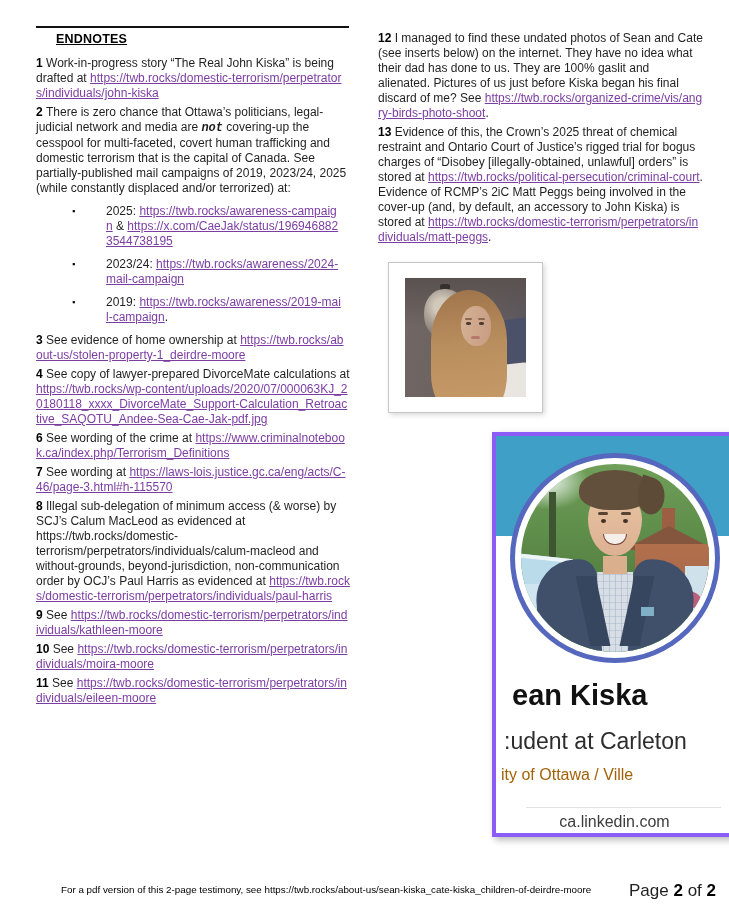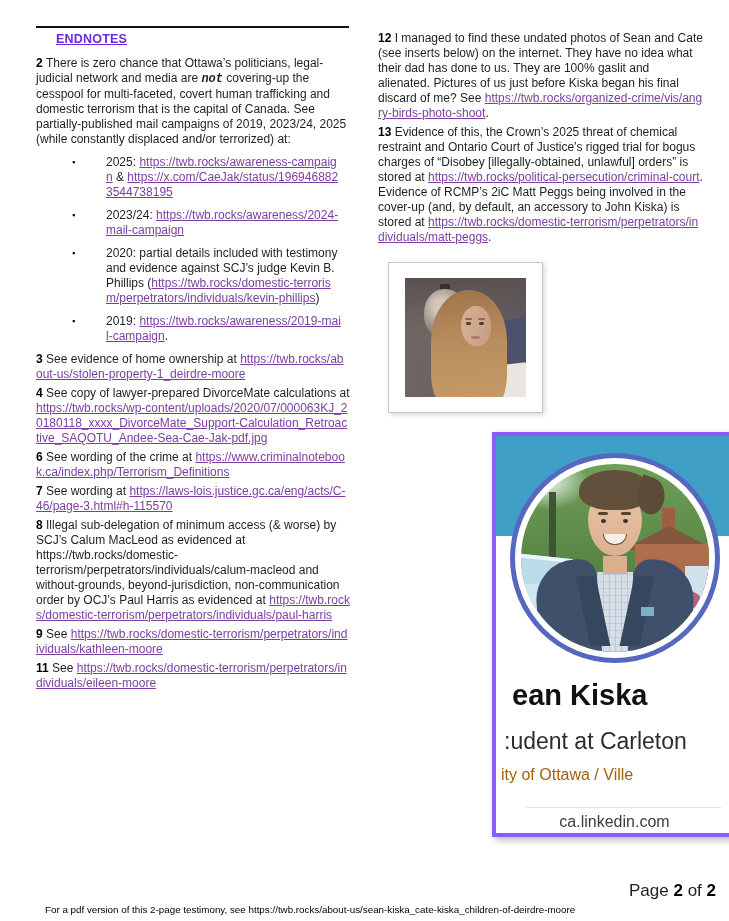--- a/index.html
+++ b/index.html
@@ -12,21 +12,21 @@
   .page{
     position:relative;width:729px;height:921px;background:#ffffff;overflow:hidden;
     font-family:"Liberation Sans",sans-serif;color:var(--text);
   }
   
   .col-left{position:absolute;left:36px;top:20px;width:314px;}
   .col-right{position:absolute;left:378px;top:31px;width:326px;}
   .sep-line{width:313px;height:2px;background:#111;margin:6px 0 4px 0;}
   .endnotes-heading{
     font-size:12.5px;font-weight:bold;text-decoration:underline;
-    margin:2px 0 10px 0;letter-spacing:.2px;color:#6d28d9;padding-left:20px;
+    margin:2px 0 10px 0;letter-spacing:.2px;color:#000000;padding-left:20px;
   }
   .note{font-size:12px;line-height:15px;margin:0 0 4px 0;overflow-wrap:anywhere;}
   .note b.nnum{font-weight:bold;color:#000;}
   .s-p{color:var(--text);}
   .s-bi{font-weight:bold;font-style:italic;color:var(--text);font-family:Liberation Mono, monospace;}
   .s-l{color:var(--link);text-decoration:underline;word-break:break-all;cursor:pointer;}
   ul.blist{margin:0;padding:0 0 0 62px;list-style:none;}
   ul.blist li{position:relative;margin:8px;}
   ul.blist li::before{content:"▪";position:absolute;left:-34px;top:0;font-size:9px;color:#000;}
   
@@ -100,45 +100,46 @@
   .av-eye.r{left:50%;margin-left:8px;top:55px;}
   .av-smile{left:50%;transform:translateX(-50%);top:70px;width:24px;height:11px;
     background:#f4efe9;border:1.5px solid #7c4a3a;border-top:none;border-radius:0 0 24px 24px;box-sizing:border-box;}
   .li-name{position:absolute;left:16px;top:243px;font-size:29px;font-weight:700;color:#111;white-space:nowrap;}
   .li-headline{position:absolute;left:8px;top:292px;font-size:23px;color:#2d2d2d;white-space:nowrap;}
   .li-subline{position:absolute;left:5px;top:330px;font-size:16px;color:#a16207;white-space:nowrap;width:236px;overflow:hidden;}
   .li-divider{position:absolute;left:30px;right:12px;top:371px;height:1px;background:#e2e2e2;}
   .li-site{position:absolute;left:0;right:0;top:377px;text-align:center;font-size:16px;color:#3c3c3c;}
   
   .footer{position:absolute;left:0;top:881px;width:729px;font-size:9.8px;color:#000;}
-  .footer-note{position:absolute;left:45px;top:3px;white-space:nowrap;margin-top:20px;}
+  .footer-note{position:absolute;left:61px;top:3px;white-space:nowrap;}
   .footer-page{position:absolute;left:629px;top:0;font-size:17px;white-space:nowrap;}
   .footer-page .s-b{font-weight:bold;}
 </style>
 </head>
 <body>
 
 <div class="page">
 
   <div class="col-left">
     <div class="sep-line"></div>
     <div class="endnotes-heading">ENDNOTES</div>
     <div id="left-notes">
+        <div class="note"><b class="nnum">1 </b><span class="s-p">Work-in-progress story “The Real John Kiska” is being drafted at </span><a class="s-l">https://twb.rocks/domestic-terrorism/perpetrators/individuals/john-kiska</a></div>
         <div class="note"><b class="nnum">2 </b><span class="s-p">There is zero chance that Ottawa’s politicians, legal-judicial network and media are </span><span class="s-bi">not</span><span class="s-p"> covering-up the cesspool for multi-faceted, covert human trafficking and domestic terrorism that is the capital of Canada. See partially-published mail campaigns of 2019, 2023/24, 2025 (while constantly displaced and/or terrorized) at:</span><ul class="blist">
             <li><span class="s-p">2025: </span><a class="s-l">https://twb.rocks/awareness-campaign</a><span class="s-p"> &amp; </span><a class="s-l">https://x.com/CaeJak/status/1969468823544738195</a></li>
             <li><span class="s-p">2023/24: </span><a class="s-l">https://twb.rocks/awareness/2024-mail-campaign</a></li>
-            <li><span class="s-p">2020: partial details included with testimony and evidence against SCJ’s judge Kevin B. Phillips (</span><a class="s-l">https://twb.rocks/domestic-terrorism/perpetrators/individuals/kevin-phillips</a><span class="s-p">)</span></li>
             <li><span class="s-p">2019: </span><a class="s-l">https://twb.rocks/awareness/2019-mail-campaign</a><span class="s-p">.</span></li>
           </ul></div>
         <div class="note"><b class="nnum">3 </b><span class="s-p">See evidence of home ownership at </span><a class="s-l">https://twb.rocks/about-us/stolen-property-1_deirdre-moore</a></div>
         <div class="note"><b class="nnum">4 </b><span class="s-p">See copy of lawyer-prepared DivorceMate calculations at </span><a class="s-l">https://twb.rocks/wp-content/uploads/2020/07/000063KJ_20180118_xxxx_DivorceMate_Support-Calculation_Retroactive_SAQOTU_Andee-Sea-Cae-Jak-pdf.jpg</a></div>
         <div class="note"><b class="nnum">6 </b><span class="s-p">See wording of the crime at </span><a class="s-l">https://www.criminalnotebook.ca/index.php/Terrorism_Definitions</a></div>
         <div class="note"><b class="nnum">7 </b><span class="s-p">See wording at </span><a class="s-l">https://laws-lois.justice.gc.ca/eng/acts/C-46/page-3.html#h-115570</a></div>
         <div class="note"><b class="nnum">8 </b><span class="s-p">Illegal sub-delegation of minimum access (&amp; worse) by SCJ’s Calum MacLeod as evidenced at https://twb.rocks/domestic-terrorism/perpetrators/individuals/calum-macleod and without-grounds, beyond-jurisdiction, non-communication order by OCJ’s Paul Harris as evidenced at </span><a class="s-l">https://twb.rocks/domestic-terrorism/perpetrators/individuals/paul-harris</a></div>
         <div class="note"><b class="nnum">9 </b><span class="s-p">See </span><a class="s-l">https://twb.rocks/domestic-terrorism/perpetrators/individuals/kathleen-moore</a></div>
+        <div class="note"><b class="nnum">10 </b><span class="s-p">See </span><a class="s-l">https://twb.rocks/domestic-terrorism/perpetrators/individuals/moira-moore</a></div>
         <div class="note"><b class="nnum">11 </b><span class="s-p">See </span><a class="s-l">https://twb.rocks/domestic-terrorism/perpetrators/individuals/eileen-moore</a></div>
       </div>
   </div>
 
   <div class="col-right">
     <div id="right-notes">
         <div class="note"><b class="nnum">12 </b><span class="s-p">I managed to find these undated photos of Sean and Cate (see inserts below) on the internet. They have no idea what their dad has done to us. They are 100% gaslit and alienated. Pictures of us just before Kiska began his final discard of me? See </span><a class="s-l">https://twb.rocks/organized-crime/vis/angry-birds-photo-shoot</a><span class="s-p">.</span></div>
         <div class="note"><b class="nnum">13 </b><span class="s-p">Evidence of this, the Crown’s 2025 threat of chemical restraint and Ontario Court of Justice’s rigged trial for bogus charges of “Disobey [illegally-obtained, unlawful] orders” is stored at </span><a class="s-l">https://twb.rocks/political-persecution/criminal-court</a><span class="s-p">. Evidence of RCMP’s 2iC Matt Peggs being involved in the cover-up (and, by default, an accessory to John Kiska) is stored at </span><a class="s-l">https://twb.rocks/domestic-terrorism/perpetrators/individuals/matt-peggs</a><span class="s-p">.</span></div>
       </div>
   </div>

